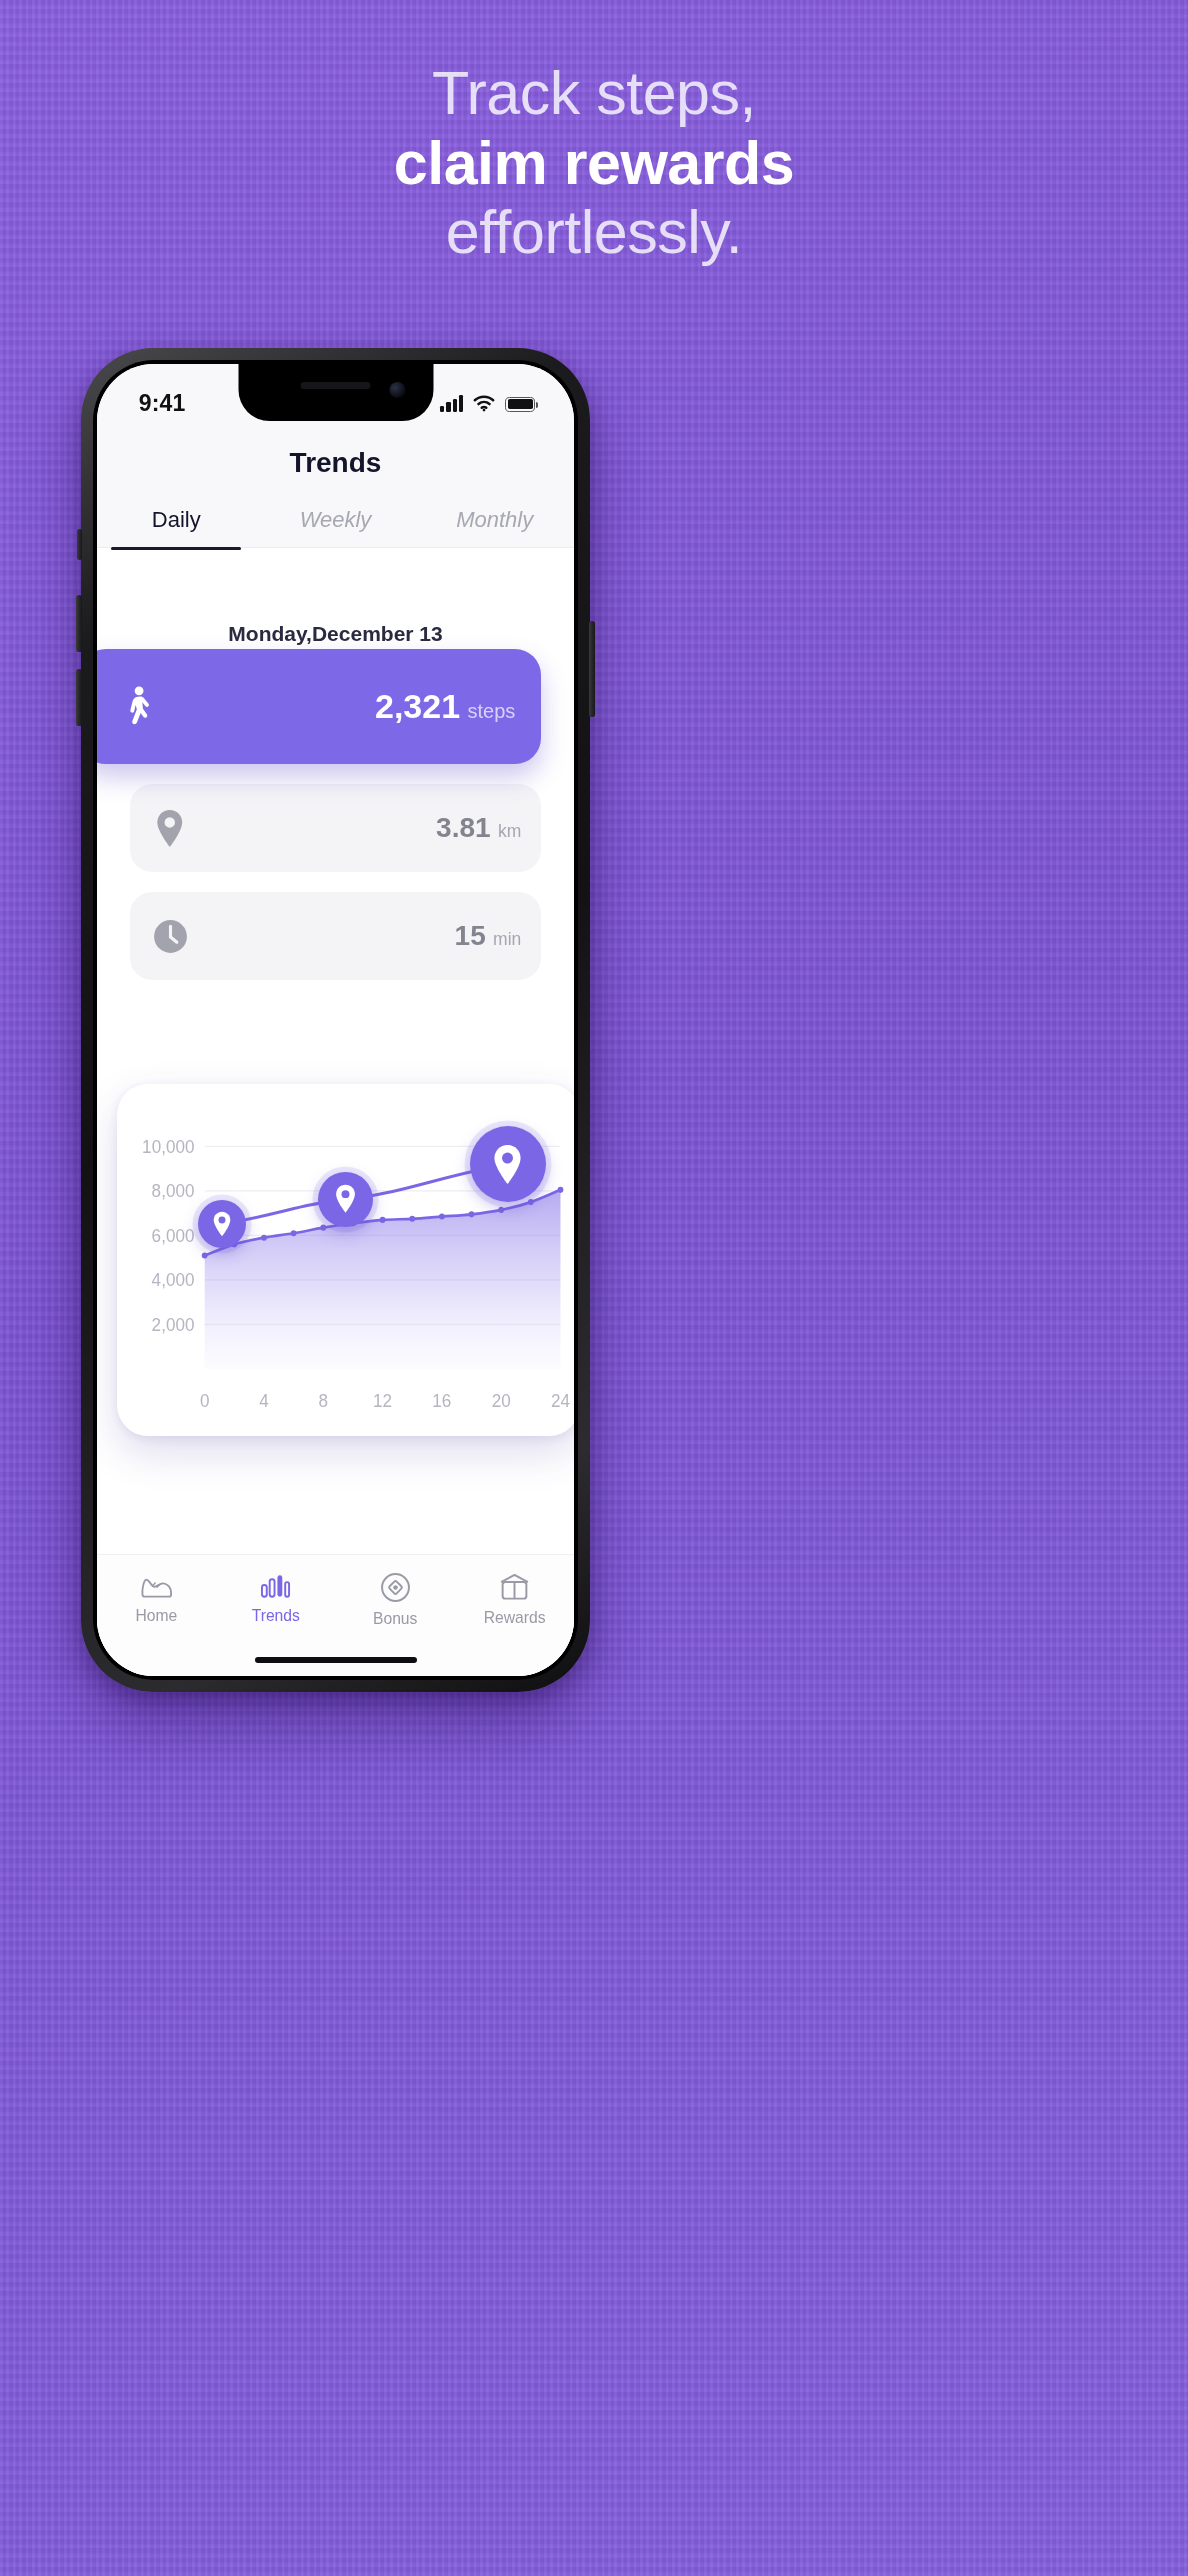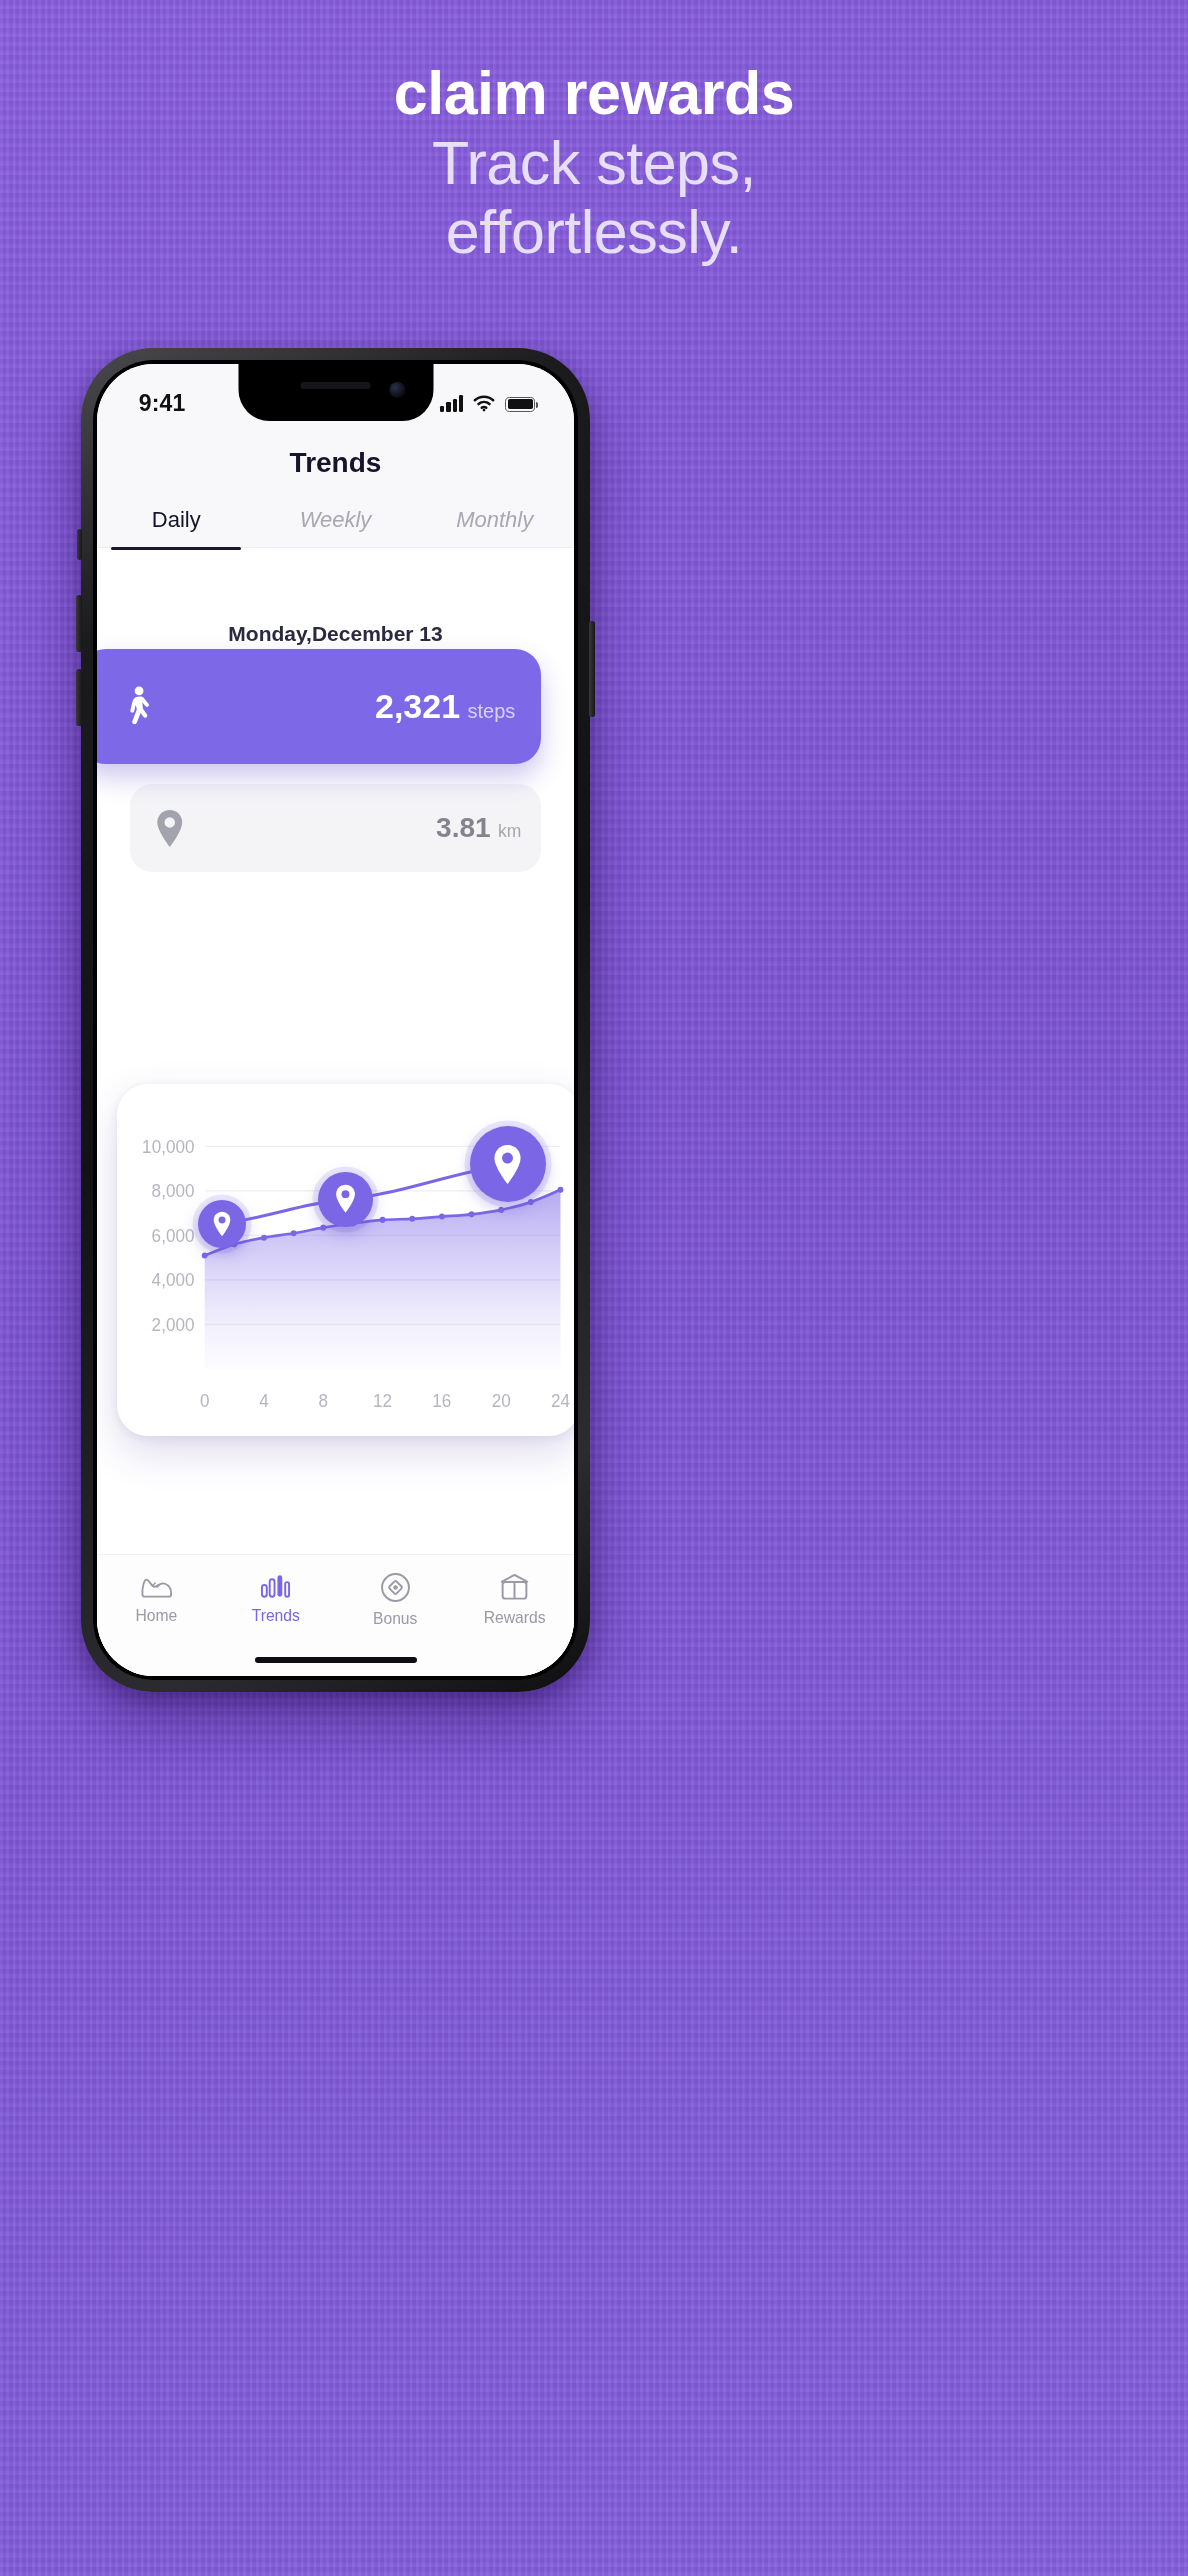--- a/index.html
+++ b/index.html
@@ -163,22 +163,22 @@
     position:absolute; bottom:13px; left:50%; transform:translateX(-50%);
     width:162px; height:6.4px; border-radius:3.7px; background:#0d0d12;
   }
 </style>
 </head>
 <body>
 
 <div id="backdrop"></div>
 
 <div id="headline">
+  <span class="ln thin">Track steps,</span>
   <span class="ln bold">claim rewards</span>
-  <span class="ln thin">Track steps,</span>
   <span class="ln thin">effortlessly.</span>
 </div>
 
 <div id="phone">
   <div class="btn-side" id="btn-silent"></div>
   <div class="btn-side" id="btn-volup"></div>
   <div class="btn-side" id="btn-voldn"></div>
   <div class="btn-side" id="btn-power"></div>
 
   <div id="phone-inner">
@@ -246,20 +246,32 @@
                 <path d="M12 0.8 C6.3 0.8 1.8 5.3 1.8 10.9 C1.8 18.4 12 31.2 12 31.2 C12 31.2 22.2 18.4 22.2 10.9 C22.2 5.3 17.7 0.8 12 0.8 Z" fill="#a3a3ad"></path>
                 <circle cx="12" cy="11" r="4.3" fill="#f4f4f7"></circle>
               </svg>
             </span>
             <span class="vals">
               <span class="val">3.81</span>
               <span class="unit">km</span>
             </span>
           </div>
 
+          <div class="stat">
+            <span class="icon">
+              <svg width="35" height="35" viewBox="0 0 32 32">
+                <circle cx="16" cy="16" r="15" fill="#a3a3ad"></circle>
+                <path d="M16 6.6 L16 16.4 L21.8 21.2" fill="none" stroke="#f4f4f7" stroke-width="2.9" stroke-linecap="round"></path>
+              </svg>
+            </span>
+            <span class="vals">
+              <span class="val">15</span>
+              <span class="unit">min</span>
+            </span>
+          </div>
 
         </div>
 
         <div id="chart-card">
           <div id="chart-wrap">
             <svg id="chart-svg" viewBox="0 0 520 350" preserveAspectRatio="none">
               <defs>
                 <linearGradient id="areaFill" x1="0" y1="0" x2="0" y2="1">
                   <stop offset="0%" stop-color="#7b66e6" stop-opacity="0.55"></stop>
                   <stop offset="55%" stop-color="#9a8bee" stop-opacity="0.28"></stop>

